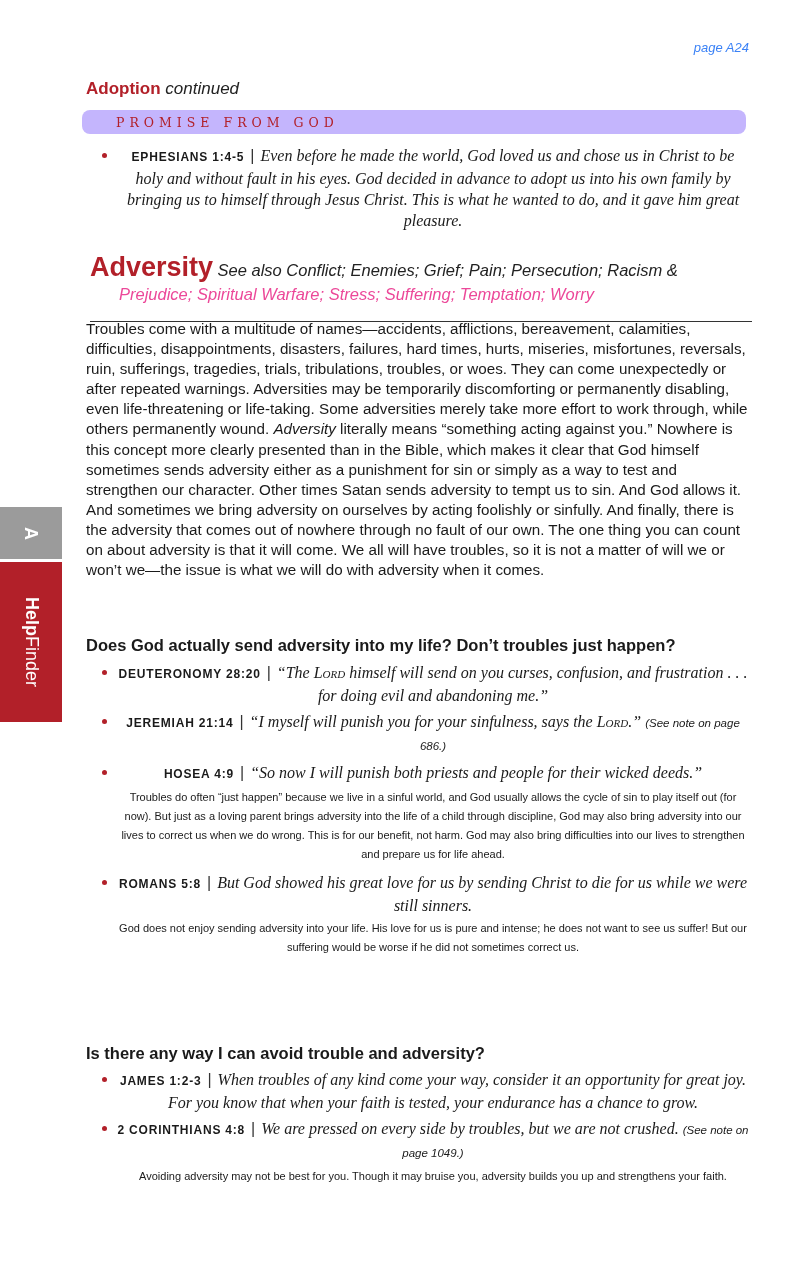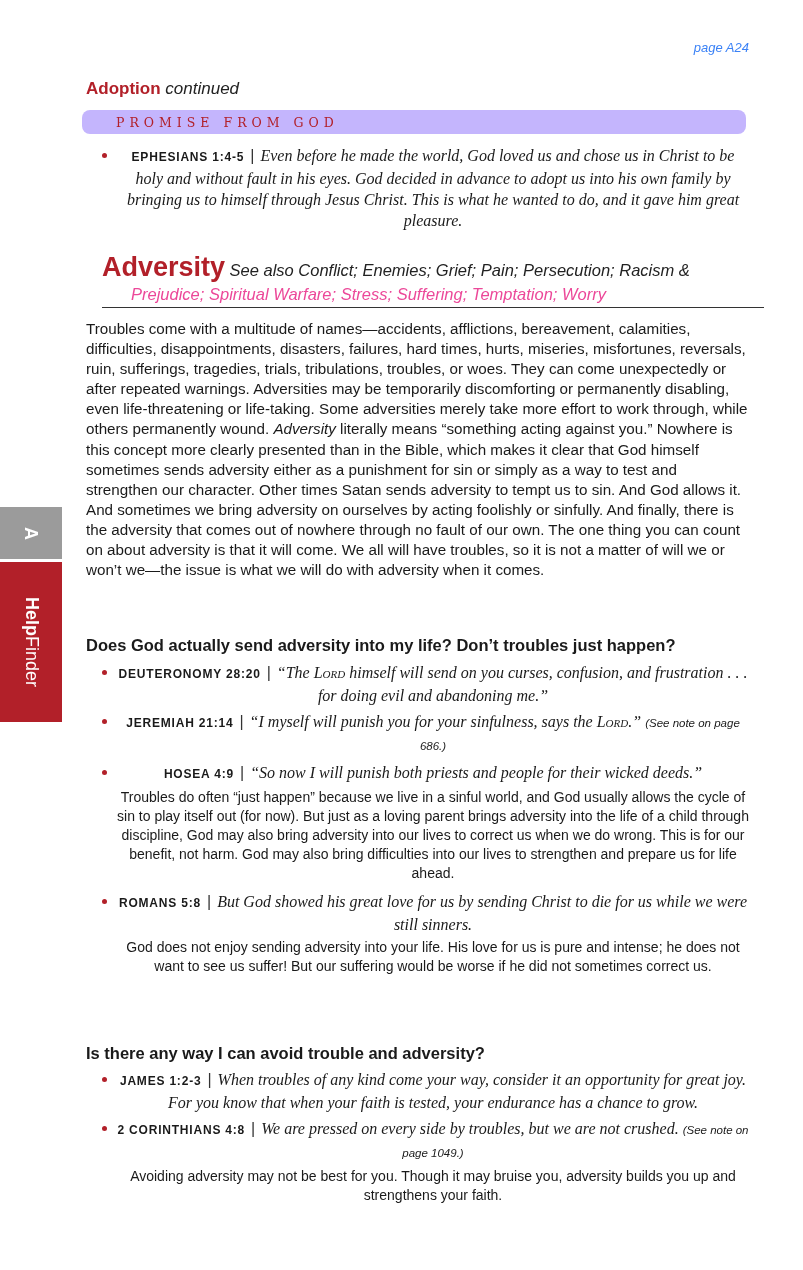--- a/index.html
+++ b/index.html
@@ -36,25 +36,25 @@
     background: #b22029;
   }
   .verse .ref {
     font-family: "Liberation Sans", sans-serif; font-style: normal; font-weight: bold;
     font-size: 12px; letter-spacing: 0.8px; color: #1a1a1a;
   }
   .verse .sep { font-style: normal; font-family: "Liberation Sans", sans-serif; margin: 0 6px; color: #333; }
   .verse .note { font-family: "Liberation Sans", sans-serif; font-size: 11.5px; font-style: italic; }
   .sc { font-variant: small-caps; }
   .comment {
-    padding-left: 16px; font-size: 14px; line-height: 19px; margin: -2px 0 8px 0; color: #1a1a1a;
+    padding-left: 16px; font-size: 11px; line-height: 19px; margin: -2px 0 8px 0; color: #1a1a1a;
   }
   .adv-head {
-    position: absolute; left: 102px; top: 252px; width: 662px;
-    border-bottom: 1.5px solid #333; padding-bottom: 2px;
+    position: absolute; left: 90px; top: 252px; width: 662px;
+    border-bottom: 1.5px solid #333; padding-bottom: 16px;
   }
   .adv-head .title {
     color: #b22029; font-weight: bold; font-size: 27px;
   }
   .adv-head .see {
     font-style: italic; font-size: 16.5px; color: #222; line-height: 22px;
   }
   .adv-head .see2 {
     font-style: italic; font-size: 16.5px; color: #ec4899; padding-left: 29px; display: block; line-height: 22px;
   }

